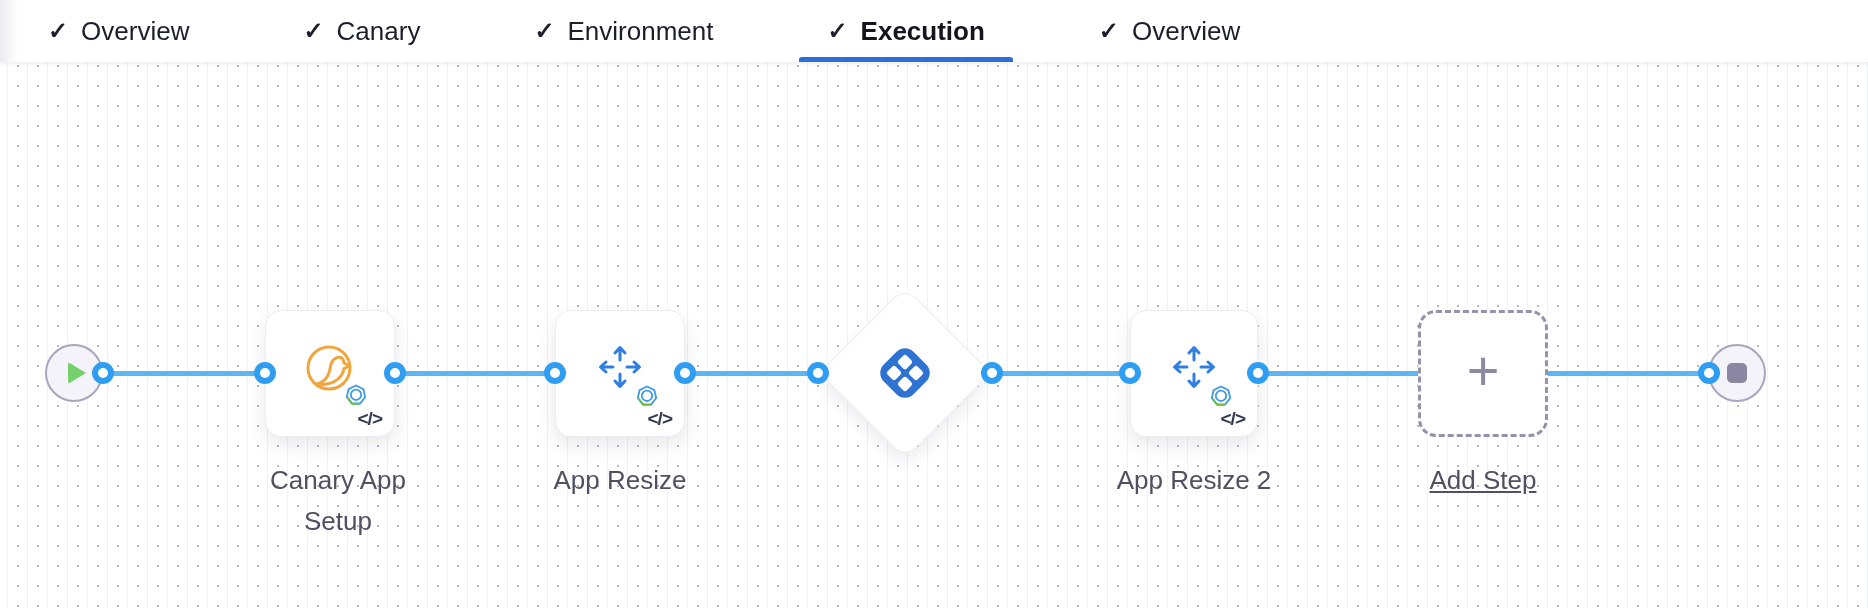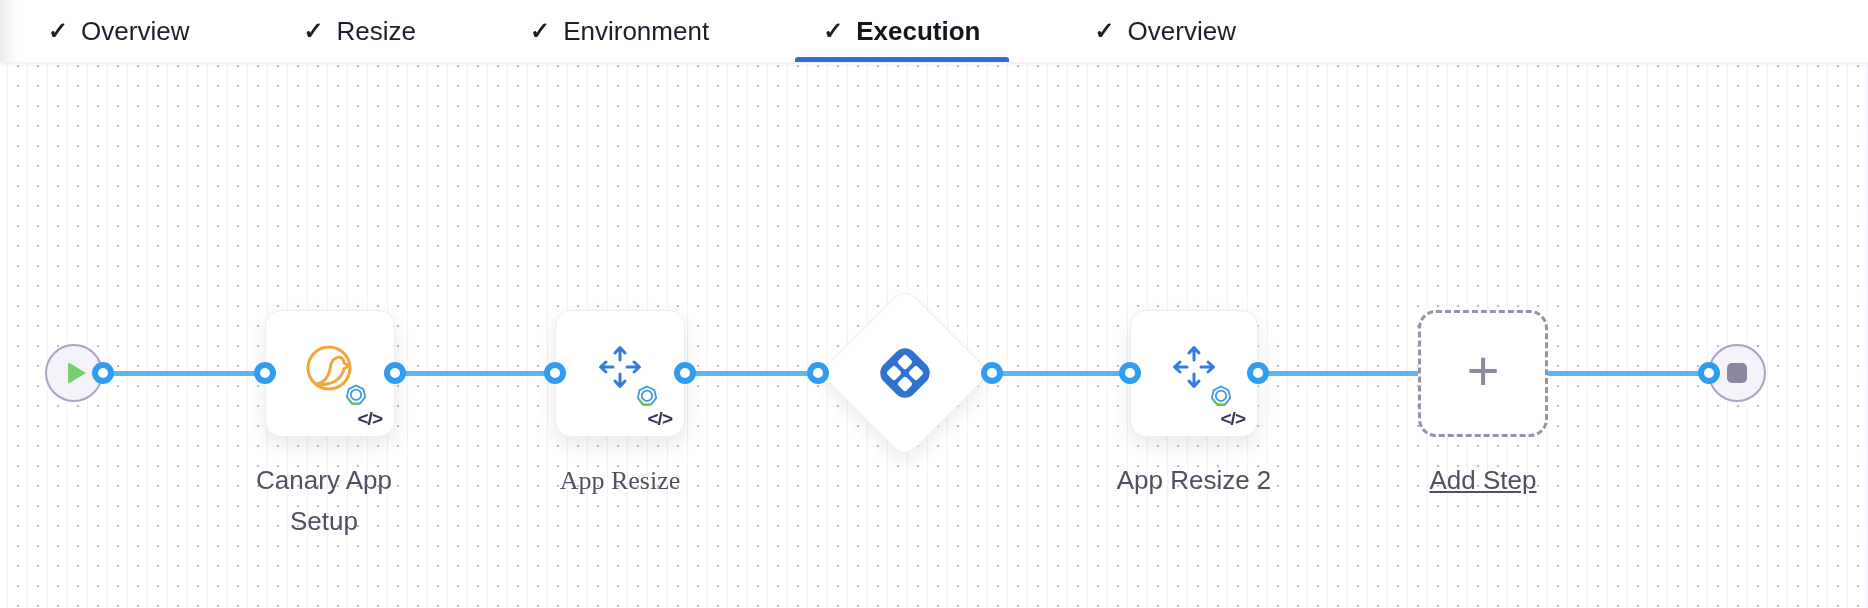--- a/index.html
+++ b/index.html
@@ -66,21 +66,21 @@
 
 <header class="tabbar">
   <div class="left-shade"></div>
 
   <div class="tab">
     <span class="check">✓</span>
     <span>Overview</span>
   </div>
   <div class="tab">
     <span class="check">✓</span>
-    <span>Resize</span>
+    <span>Canary</span>
   </div>
   <div class="tab">
     <span class="check">✓</span>
     <span>Environment</span>
   </div>
   <div class="tab active">
     <span class="check">✓</span>
     <span>Execution</span>
   </div>
   <div class="tab">
@@ -174,18 +174,18 @@
   <div class="ring" style="left:254px;"></div>
   <div class="ring" style="left:384px;"></div>
   <div class="ring" style="left:544px;"></div>
   <div class="ring" style="left:674px;"></div>
   <div class="ring" style="left:807px;"></div>
   <div class="ring" style="left:981px;"></div>
   <div class="ring" style="left:1119px;"></div>
   <div class="ring" style="left:1247px;"></div>
   <div class="ring" style="left:1698px;"></div>
 
-  <div class="node-label" style="left:324px;max-width:160px;">Canary App Setup</div>
-  <div class="node-label" style="left:620px;max-width:200px;font-family:Liberation Serif, serif;">App Resize</div>
+  <div class="node-label" style="left:338px;max-width:160px;">Canary App Setup</div>
+  <div class="node-label" style="left:620px;max-width:200px;">App Resize</div>
   <div class="node-label" style="left:1194px;max-width:210px;">App Resize 2</div>
   <div class="node-label" style="left:1483px;max-width:200px;text-decoration:underline;">Add Step</div>
 
 </div>
 
 </body></html>

